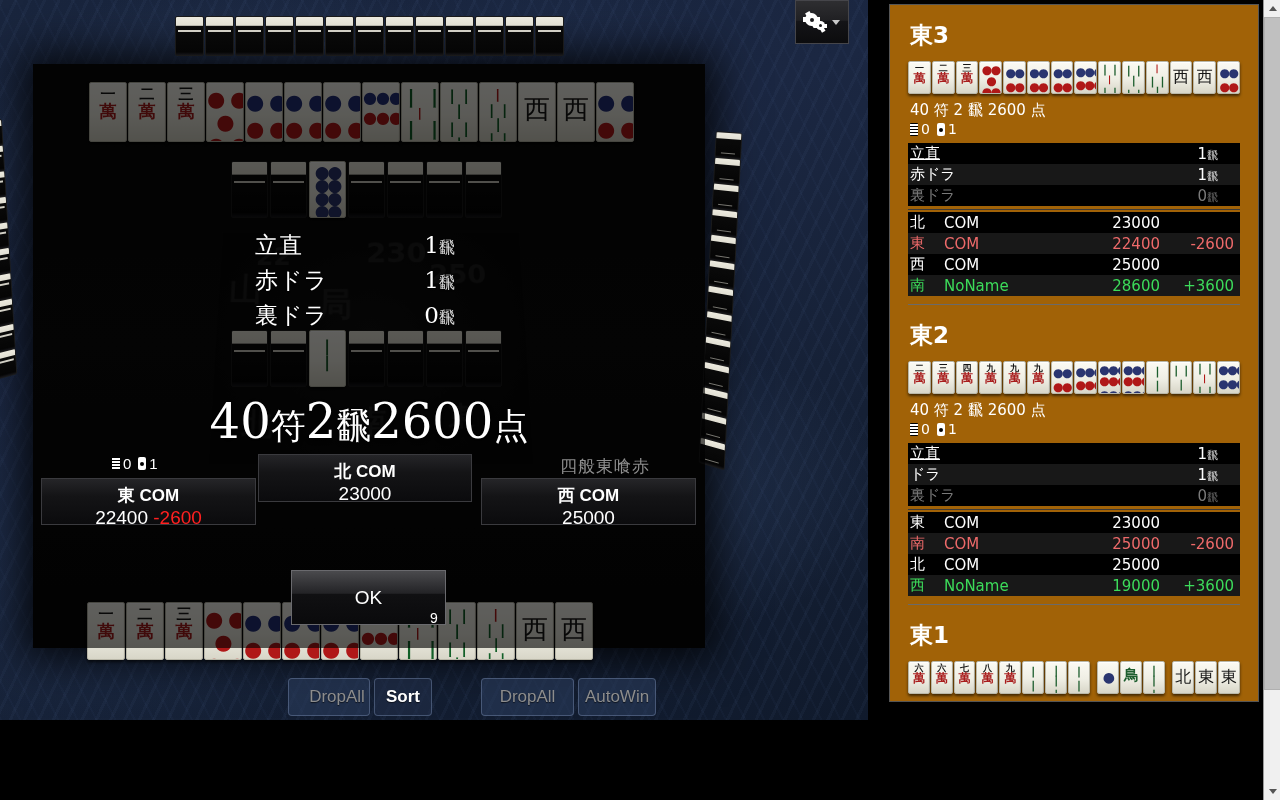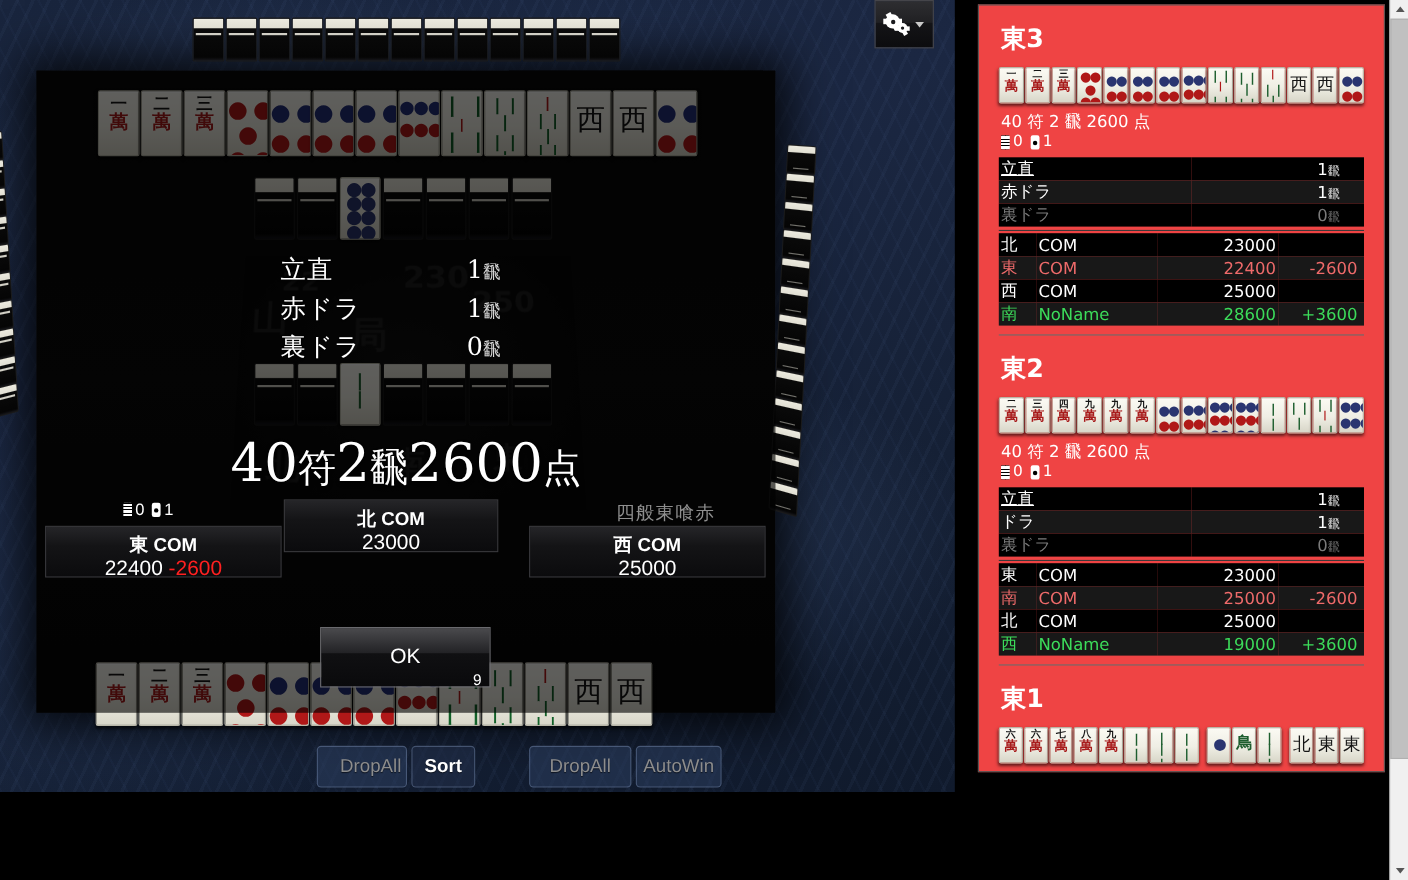--- a/index.html
+++ b/index.html
@@ -169,21 +169,21 @@
     border:1px solid #3a3a3e;
   }
   .pbox .pname { font-size:17px; font-weight:bold; padding-top:5px; white-space:nowrap; }
   .pbox .pscore { font-size:19px; padding-bottom:5px; white-space:nowrap; }
   .wind-e { color:#fff; } .wind-s { color:#fff; } .wind-w { color:#fff; } .wind-n { color:#fff; }
   .delta-minus { color:#ff2020; }
   .delta-plus { color:#23d9f0; }
 
   #pbox-east  { left:41px;  top:478px; width:215px; height:47px; }
   #pbox-west  { left:481px; top:478px; width:215px; height:47px; }
-  #pbox-north { left:258px; top:454px; width:195px; height:48px; }
+  #pbox-north { left:258px; top:454px; width:214px; height:48px; }
   #pbox-south { left:258px; top:502px; width:221px; height:48px; }
 
   
   #ok-button {
     position:absolute; left:291px; top:570px; width:155px; height:55px; z-index:14;
     background: linear-gradient(180deg,#4a4a4d 0%,#232326 42%, #101012 44%, #0a0a0c 100%);
     border:1px solid #6a6a6e; color:#fff; font-size:19px;
     display:flex; align-items:center; justify-content:center; cursor:pointer;
   }
   #hand-count {
@@ -226,21 +226,21 @@
     content:""; position:absolute; left:50%; top:50%; width:13px; height:4px; margin:-2px 0 0 -6.5px;
     background:#fff; }
   .gear.small::after { transform: rotate(60deg); }
   .gear-hole { position:absolute; background:#1a1a1d; border-radius:50%; }
   .caret-dn { width:0;height:0;border-left:4px solid transparent;border-right:4px solid transparent;
     border-top:5px solid #c9c9c9; }
 
   
   #log-panel {
     position:absolute; left:889px; top:4px; width:370px; height:698px;
-    background:#ef4444; border:1px solid #555; overflow:hidden; z-index:25;
+    background:#a16207; border:1px solid #555; overflow:hidden; z-index:25;
     font-family:"DejaVu Sans", sans-serif; color:#fff;
   }
   .log-entry { padding:6px 18px 0 18px; }
   .log-title { font-size:23px; font-weight:bold; margin:9px 0 10px 2px; }
   .log-tiles { display:flex; gap:1px; margin-bottom:7px; }
   .log-tiles .tile-face { width:23px; height:33px; }
   .log-tiles .spacer { width:6px; }
   .lt-num { font-size:9px; line-height:9px; margin-top:2px; color:#151515; font-weight:bold; }
   .lt-wan { font-size:12px; line-height:11px; color:#a81c1c; font-weight:bold; }
   .lt-pin { font-size:12px; line-height:11px; color:#2a3570; letter-spacing:-1.5px; margin-top:3px;}

